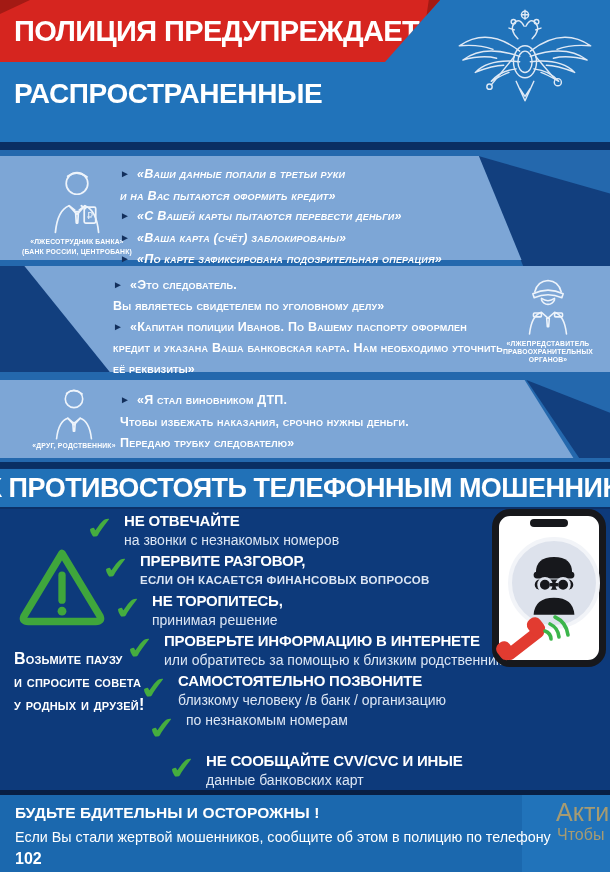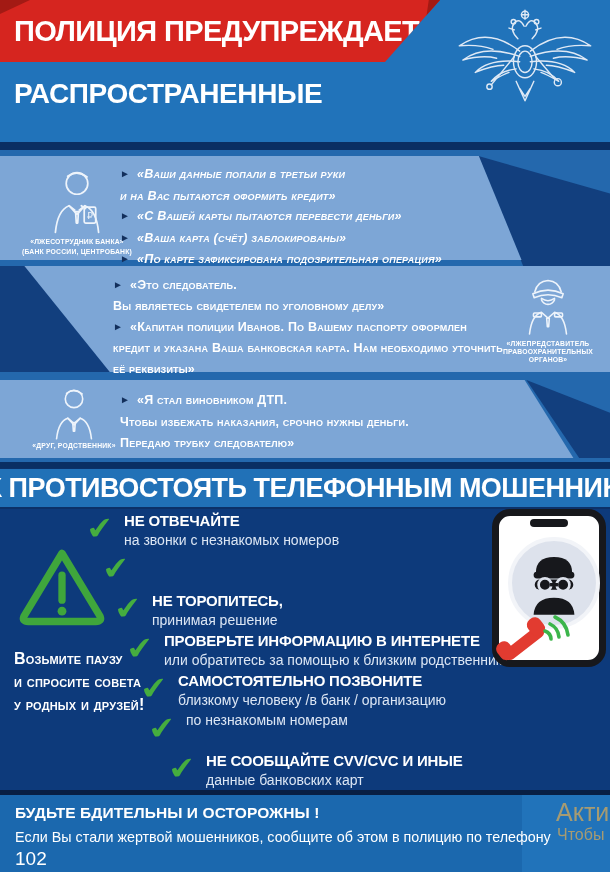--- a/index.html
+++ b/index.html
@@ -92,21 +92,21 @@
   .phone .notch{position:absolute;left:50%;top:3px;transform:translateX(-50%);
     width:38px;height:8px;background:#17181c;border-radius:4px;}
   .avatar{position:absolute;left:508px;top:28px;width:92px;height:92px;border-radius:50%;
     background:#dde2ec;border:4px solid #f2f4f8;box-sizing:border-box;}
   .avatar svg{position:absolute;left:8px;top:8px;}
   .handset{position:absolute;left:498px;top:100px;width:82px;height:56px;}
   
   .footer{position:absolute;left:0;top:795px;width:522px;height:77px;background:var(--c-footer,#1b68ae);}
   .foot-title{position:absolute;left:15px;top:9px;color:#fff;font-size:15.5px;font-weight:700;letter-spacing:.1px;}
   .foot-body{position:absolute;left:15px;top:32px;width:560px;color:#fff;font-size:14.3px;line-height:21px;}
-  .foot-body b{font-size:19px;font-weight:400;margin-top:32px;}
+  .foot-body b{font-size:16px;font-weight:700;margin-top:32px;}
   .overlay-1{position:absolute;left:556px;top:3px;color:var(--c-tan,#a69b72);font-size:25px;white-space:nowrap;}
   .overlay-2{position:absolute;left:557px;top:31px;color:var(--c-tan,#a69b72);font-size:16px;white-space:nowrap;}
   svg{overflow:visible;}
 </style>
 </head>
 <body>
 
 <div id="poster" style="--c-red: #d6251f; --c-red-dark: #a31a14; --c-blue: #2173ba; --c-navy: #0a2f63; --c-schemes: #2468ad; --c-schemes-dark: #123f7e; --c-band: #7da6d6; --c-strip: #2171b7; --c-list: #0d3a7b; --c-footer: #1b68ae; --c-green: #3fa63c; --c-check: #45ad3f; --c-tan: #a69b72; --c-bullet: #122f5c;">
 
   <div class="hdr">
@@ -295,20 +295,24 @@
         <div class="resist-item">
           <span class="check">✔</span>
           <span class="ri-text">
             <div class="ri-head">НЕ ОТВЕЧАЙТЕ</div>
             <div class="ri-sub">на звонки с незнакомых номеров</div>
           </span>
         </div>
 
         <div class="resist-item">
           <span class="check">✔</span>
+          <span class="ri-text">
+            <div class="ri-head">ПРЕРВИТЕ РАЗГОВОР,</div>
+            <div class="ri-sub caps">ЕСЛИ ОН КАСАЕТСЯ ФИНАНСОВЫХ ВОПРОСОВ</div>
+          </span>
         </div>
 
         <div class="resist-item">
           <span class="check">✔</span>
           <span class="ri-text">
             <div class="ri-head">НЕ ТОРОПИТЕСЬ,</div>
             <div class="ri-sub">принимая решение</div>
           </span>
         </div>
 

